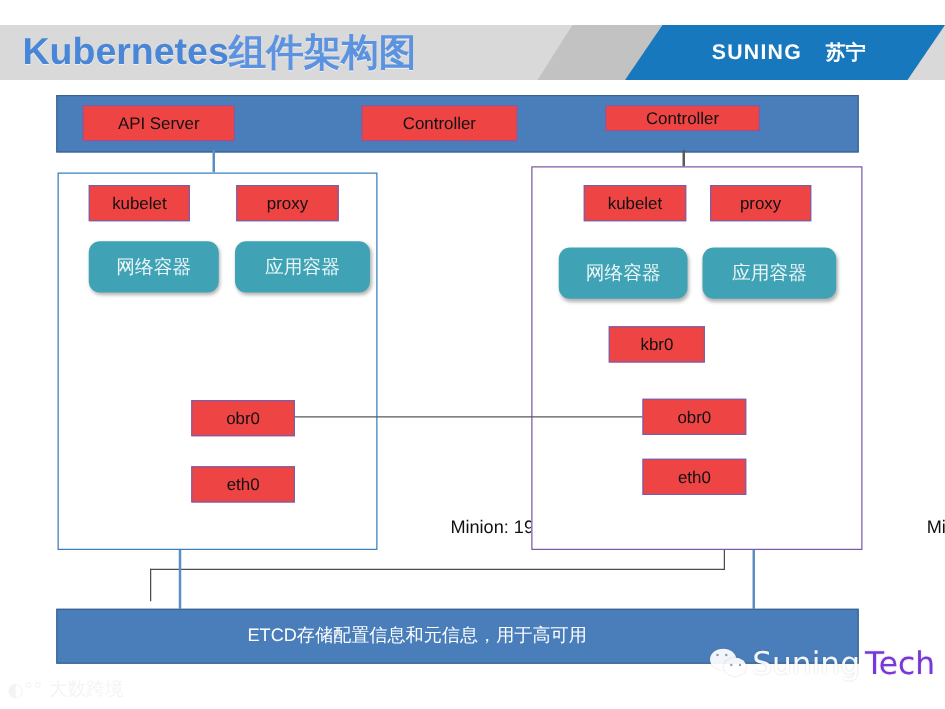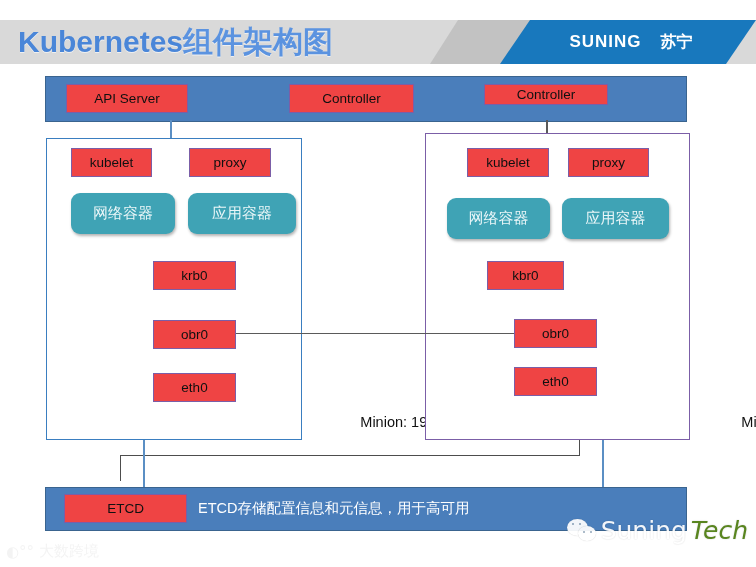--- a/index.html
+++ b/index.html
@@ -82,21 +82,21 @@
 
   
   .wm-right{
     position:absolute;right:8px;bottom:22px;
     display:flex;align-items:center;gap:4px;
     color:#ffffff;font-size:25px;opacity:.93;
     font-family:"DejaVu Sans",sans-serif;
     text-shadow:0 0 2px rgba(0,0,0,.18);
     pointer-events:none;
   }
-  .wm-right .tail{color:#4d7c0f;font-style:italic;}
+  .wm-right .tail{color:#6d28d9;}
   .wechat{width:30px;height:24px;position:relative;display:inline-block;}
   .wechat .b1{position:absolute;left:0;top:0;width:21px;height:17px;
      background:#fff;border-radius:50%;box-shadow:0 0 1px rgba(0,0,0,.25);}
   .wechat .b2{position:absolute;left:11px;top:7px;width:18px;height:15px;
      background:#fff;border-radius:50%;box-shadow:0 0 1px rgba(0,0,0,.25);}
   .wechat .d{position:absolute;width:2.6px;height:2.6px;background:#8aa0b5;border-radius:50%;}
   .wm-left{
     position:absolute;left:6px;bottom:6px;
     display:flex;align-items:center;gap:5px;
     color:#f2f2f2;font-size:15px;opacity:.85;
@@ -136,21 +136,20 @@
   <div class="ln-gray" style="left:546px;top:120px;width:1.5px;height:14px;"></div>
 
   <div class="minion left" style="left:46px;top:138px;width:256px;height:302px;"></div>
 
   <div class="wbox" style="left:71px;top:148px;width:81px;height:29px;">kubelet</div>
   <div class="wbox" style="left:189px;top:148px;width:82px;height:29px;">proxy</div>
 
   <div class="teal" style="left:71px;top:193px;width:104px;height:41px;">网络容器</div>
   <div class="teal" style="left:188px;top:193px;width:108px;height:41px;">应用容器</div>
 
-  <div class="wbox" style="left:153px;top:261px;width:83px;height:29px;">krb0</div>
   <div class="wbox" style="left:153px;top:320px;width:83px;height:29px;">obr0</div>
   <div class="wbox" style="left:153px;top:373px;width:83px;height:29px;">eth0</div>
 
   <div class="minion-label" style="left:46px;top:414px;">Minion: 192.168.0.1</div>
 
   <div class="minion right" style="left:425px;top:133px;width:265px;height:307px;"></div>
 
   <div class="wbox" style="left:467px;top:148px;width:82px;height:29px;">kubelet</div>
   <div class="wbox" style="left:568px;top:148px;width:81px;height:29px;">proxy</div>
 
@@ -167,21 +166,20 @@
 
   <div class="ln-dark" style="left:120px;top:455px;width:1.2px;height:26px;"></div>
   <div class="ln-dark" style="left:120px;top:455px;width:460px;height:1.2px;"></div>
   <div class="ln-dark" style="left:579px;top:440px;width:1.2px;height:16px;"></div>
 
   <div class="ln" style="left:143px;top:440px;width:1.5px;height:47px;"></div>
   <div class="ln" style="left:602px;top:440px;width:1.5px;height:47px;"></div>
 
   <div class="blue-bar" style="left:45px;top:487px;width:640px;height:42px;"></div>
 
-  <div class="wbox" style="left:64px;top:494px;width:123px;height:29px;">ETCD</div>
 
   <div class="etcd-note" style="left:198px;top:499px;text-align:center;">ETCD存储配置信息和元信息，用于高可用</div>
 
   <div class="wm-right">
     <span class="wechat">
       <span class="b1"></span>
         <span class="b2"></span>
       <span class="d" style="left:5px;top:4px;"></span>
       <span class="d" style="left:12px;top:4px;"></span>
       <span class="d" style="left:16px;top:12px;"></span>

